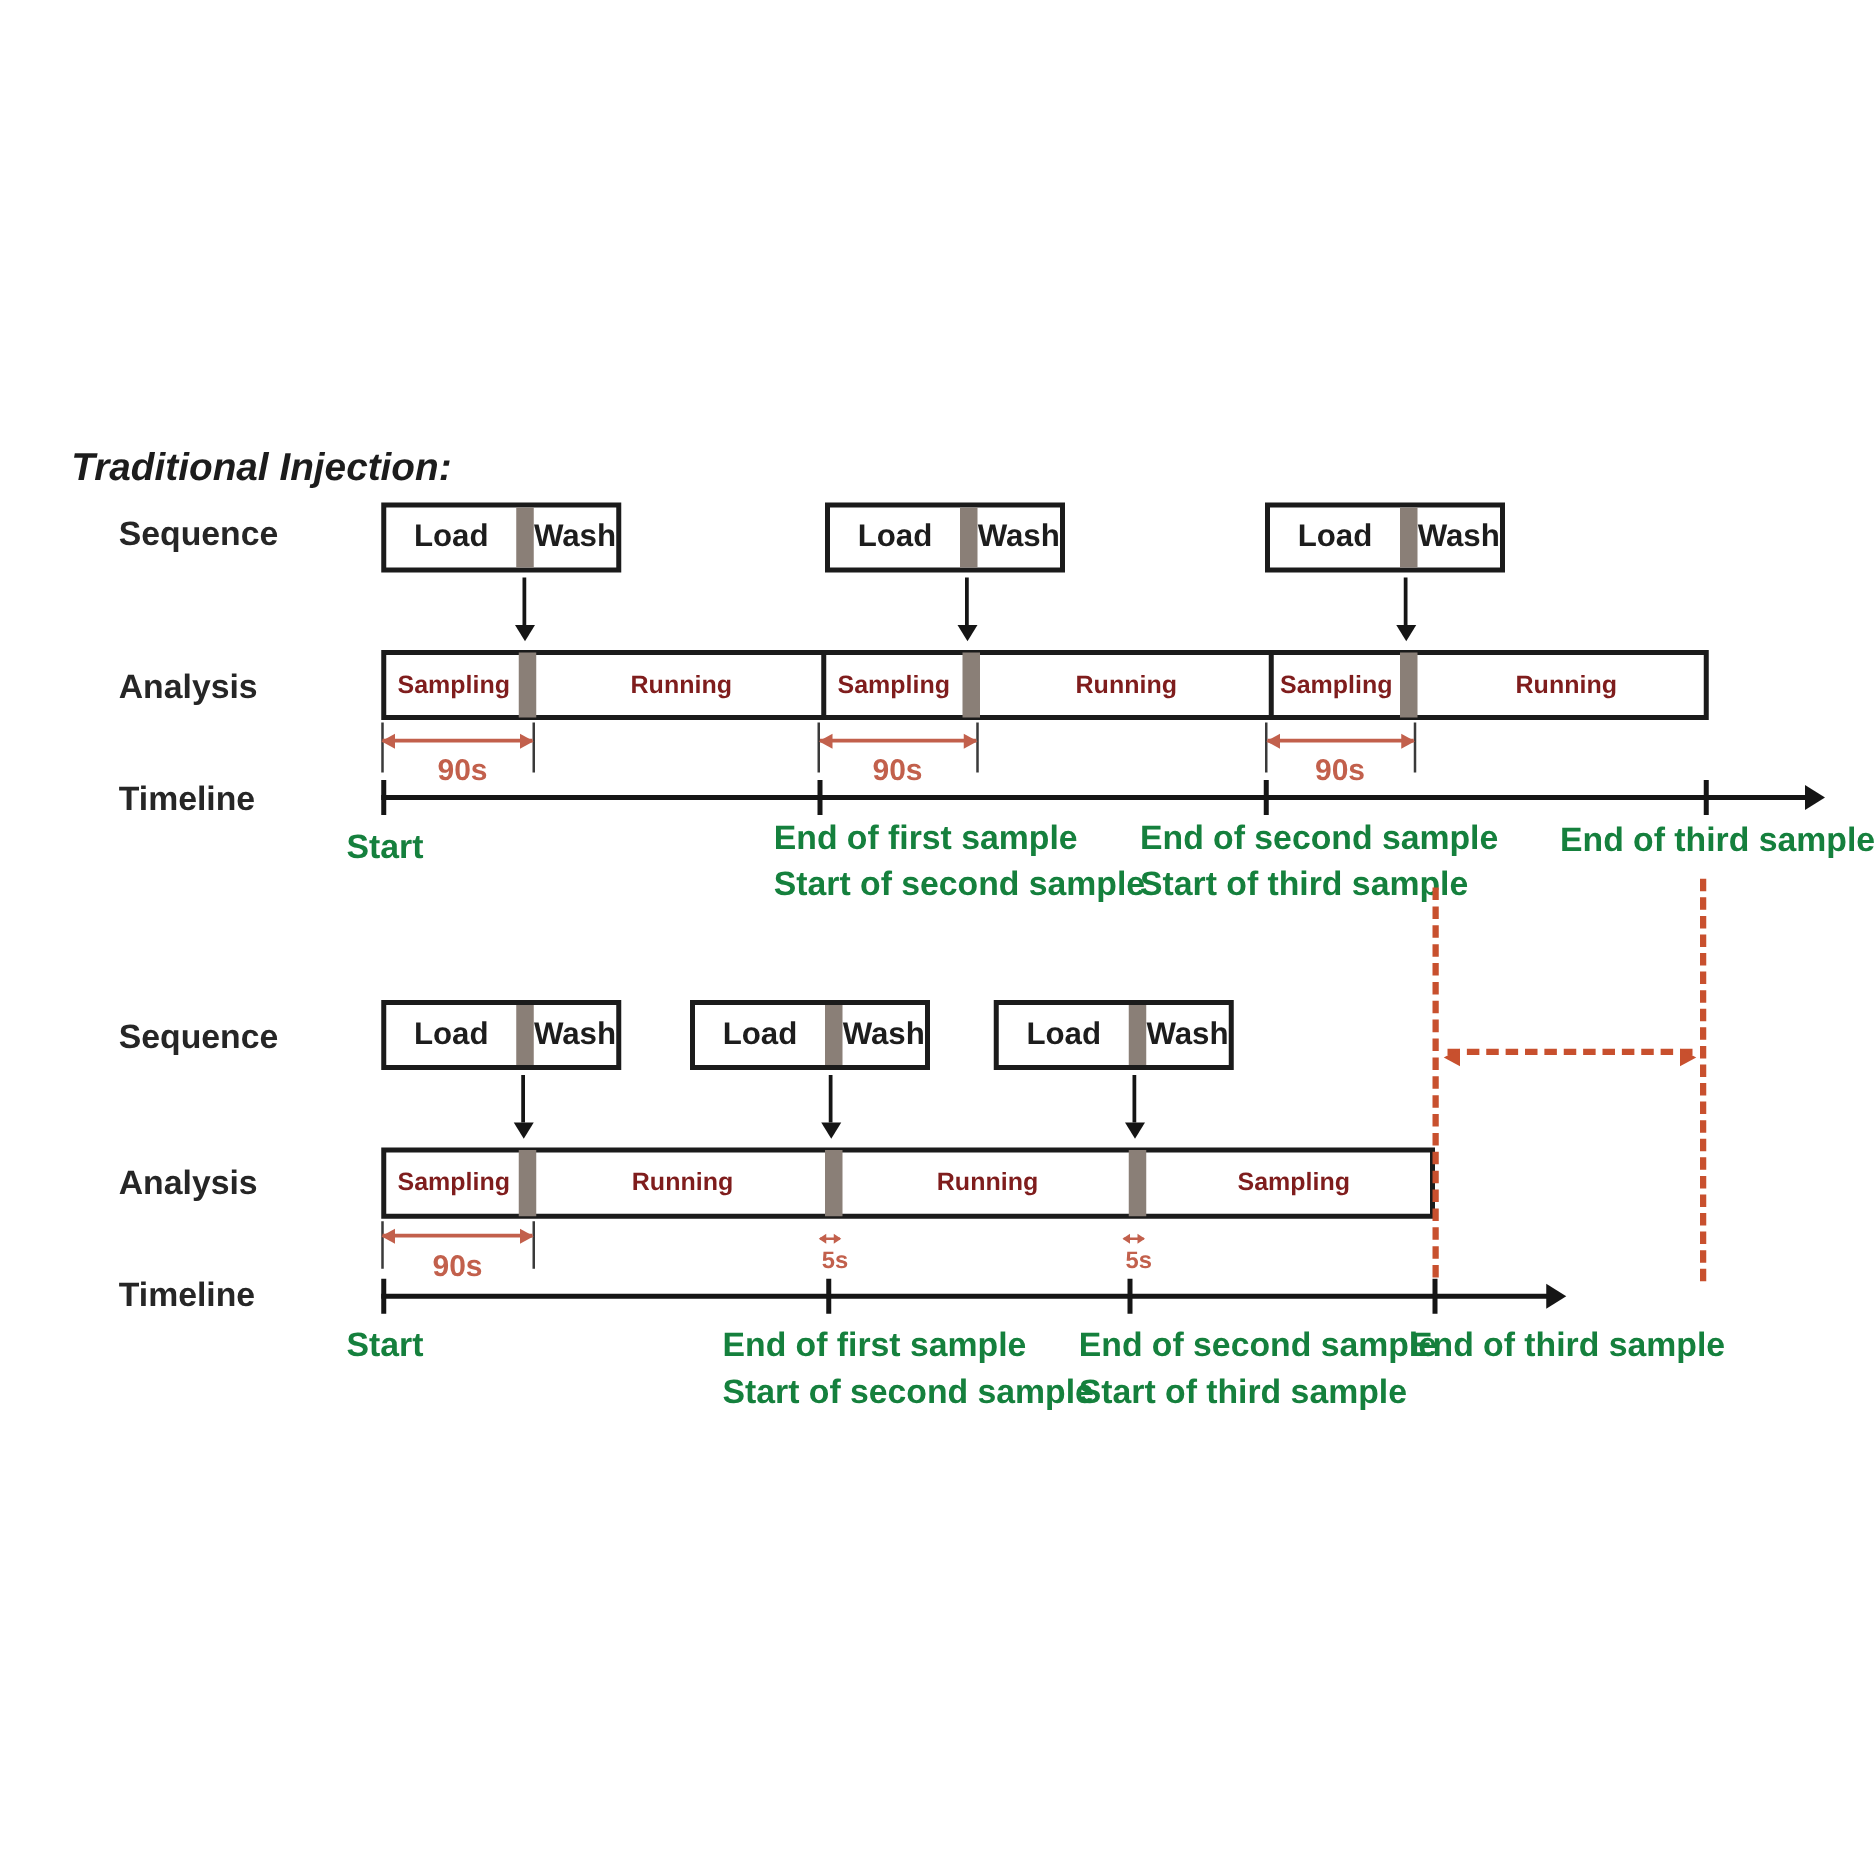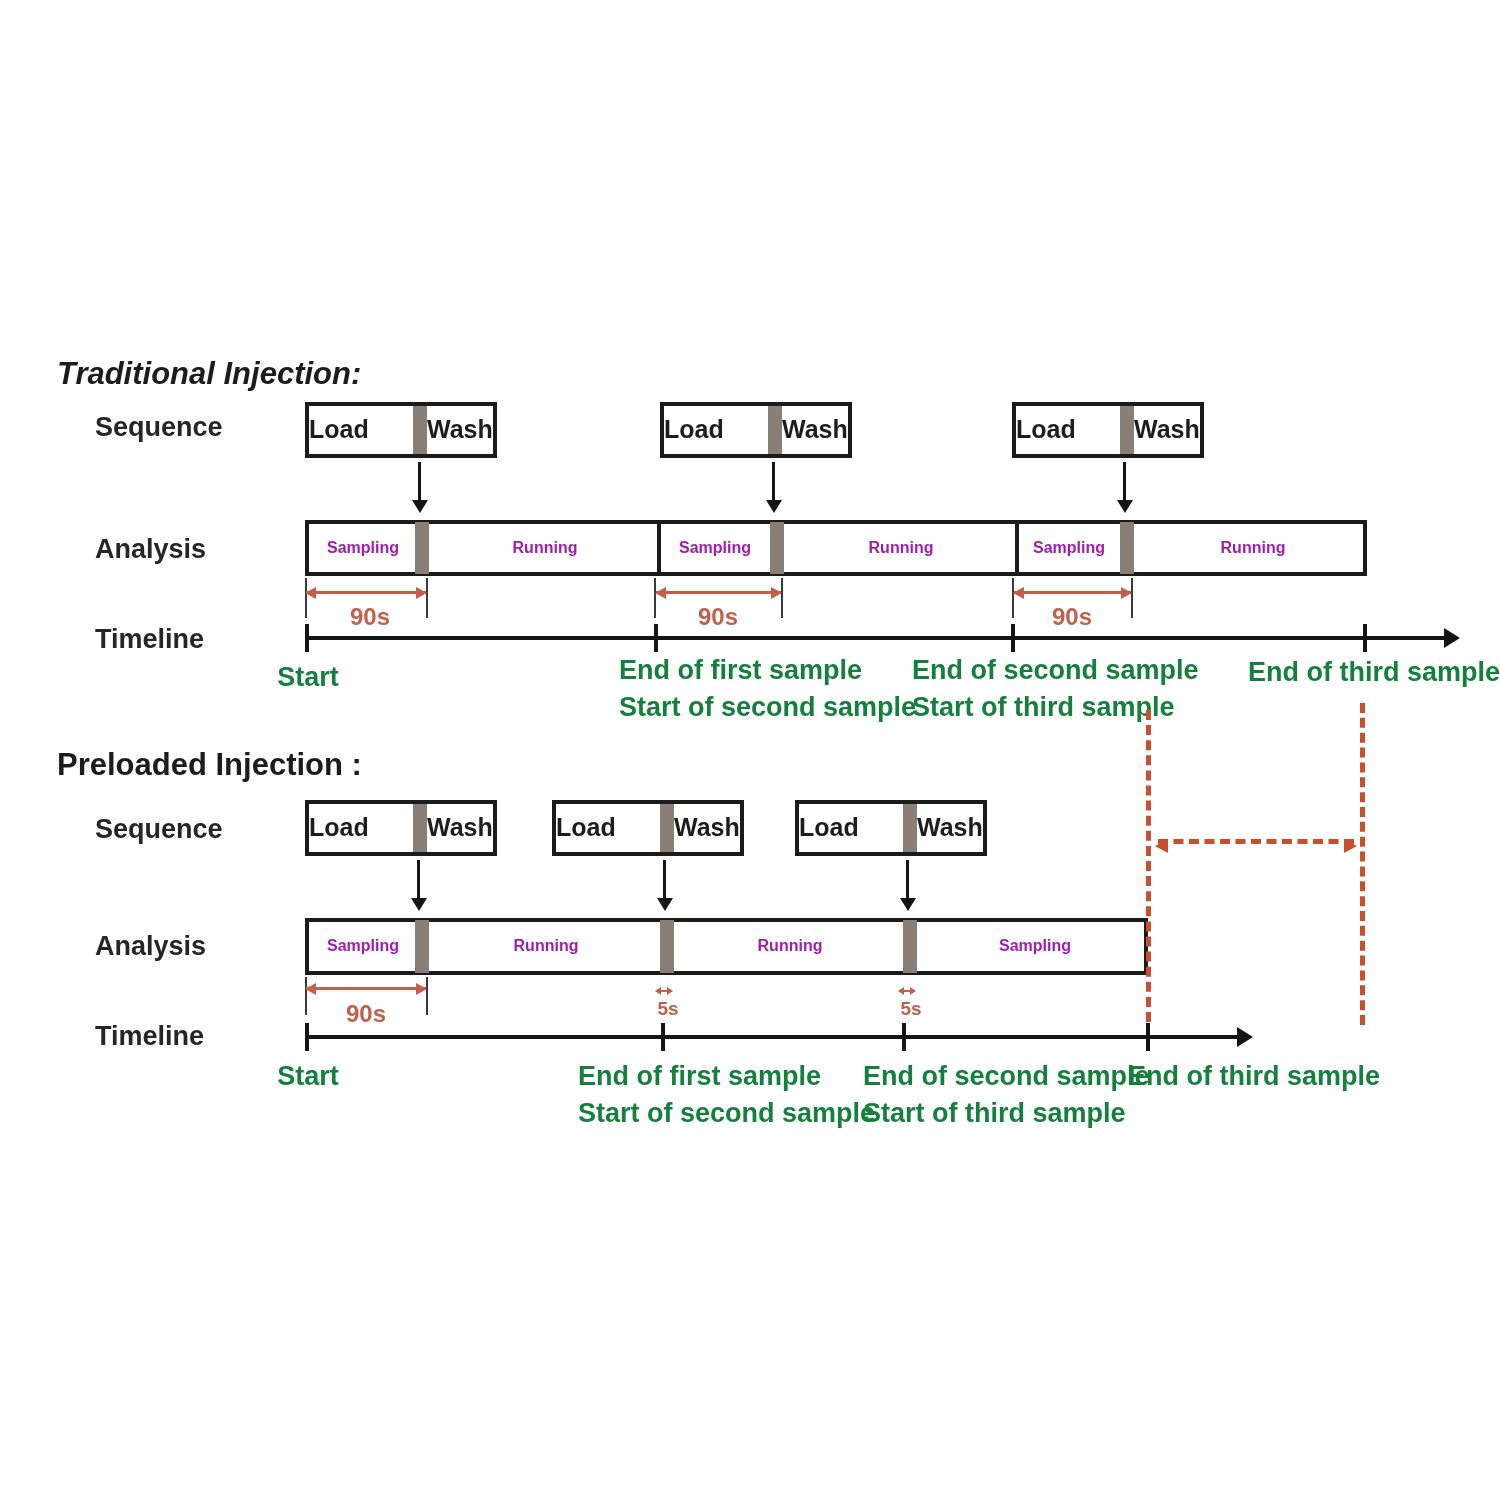--- a/index.html
+++ b/index.html
@@ -4,36 +4,36 @@
 <style>
   html,body{margin:0;padding:0;background:#fff;}
   .canvas{position:relative;width:1500px;height:1500px;background:#ffffff;overflow:hidden;
           font-family:"Liberation Sans", sans-serif;color:#1f1f1f;}
   .sec-title{position:absolute;font-size:31px;font-weight:700;color:#1c1c1c;white-space:nowrap;}
   .rowlabel{position:absolute;font-size:27px;font-weight:600;color:#262626;white-space:nowrap;}
 
   
   .seqbox{position:absolute;width:192px;height:56px;border:4px solid #1b1b1b;background:#fff;
           box-sizing:border-box;display:flex;}
-  .seqbox .cell{font-size:25px;font-weight:600;color:#1d1d1d;line-height:47px;}
+  .seqbox .cell{font-size:25px;font-weight:600;color:#1d1d1d;text-align:center;line-height:47px;}
   .seqbox .load{width:104px;}
   .seqbox .mid{width:14px;background:#8a7f77;}
   .seqbox .wash{width:66px;}
 
   
   .darrow{position:absolute;width:3px;background:#151515;}
   .darrow::after{content:"";position:absolute;left:50%;transform:translateX(-50%);bottom:-13px;
                  border:8px solid transparent;border-top:13px solid #151515;border-bottom:0;}
 
   
   .abar{position:absolute;border:4px solid #1b1b1b;background:#fff;box-sizing:border-box;}
   .vdiv{position:absolute;top:-2px;bottom:-2px;width:14px;background:#8a7f77;}
   .vsep{position:absolute;top:0;bottom:0;width:4px;background:#1b1b1b;}
-  .aseg{position:absolute;top:0;transform:translateX(-50%);font-size:16px;font-weight:600;
-        line-height:48px;color:#a21caf;white-space:nowrap;}
+  .aseg{position:absolute;top:0;transform:translateX(-50%);font-size:20px;font-weight:600;
+        line-height:48px;color:#7f1d1d;white-space:nowrap;}
 
   
   .ext{position:absolute;width:2px;background:#3a3a3a;}
   .dim{position:absolute;height:3px;background:#c2604c;}
   .dim::before{content:"";position:absolute;left:-1px;top:50%;transform:translateY(-50%);
                border:6px solid transparent;border-right:11px solid #c2604c;border-left:0;}
   .dim::after{content:"";position:absolute;right:-1px;top:50%;transform:translateY(-50%);
               border:6px solid transparent;border-left:11px solid #c2604c;border-right:0;}
   .dimlabel{position:absolute;transform:translateX(-50%);font-size:24px;font-weight:700;
             color:#c2604c;white-space:nowrap;}
@@ -129,21 +129,20 @@
   <div class="tick" style="left:1013px;top:624px;"></div>
   <div class="tick" style="left:1365px;top:624px;"></div>
 
   <div class="tlabel center" style="left:308px;top:662px;">Start</div>
   <div class="tlabel" style="left:619px;top:655px;">End of first sample</div>
   <div class="tlabel" style="left:619px;top:692px;">Start of second sample</div>
   <div class="tlabel" style="left:912px;top:655px;">End of second sample</div>
   <div class="tlabel" style="left:912px;top:692px;">Start of third sample</div>
   <div class="tlabel" style="left:1248px;top:657px;">End of third sample</div>
 
-  <div class="sec-title" style="left:57px;top:747px;">Preloaded Injection :</div>
 
   <div class="rowlabel" style="left:95px;top:814px;">Sequence</div>
   <div class="rowlabel" style="left:95px;top:931px;">Analysis</div>
   <div class="rowlabel" style="left:95px;top:1021px;">Timeline</div>
 
   <div class="seqbox" style="left:305px;top:800px;">
     <div class="cell load">Load</div>
     <div class="mid"></div>
     <div class="cell wash">Wash</div>
   </div>

